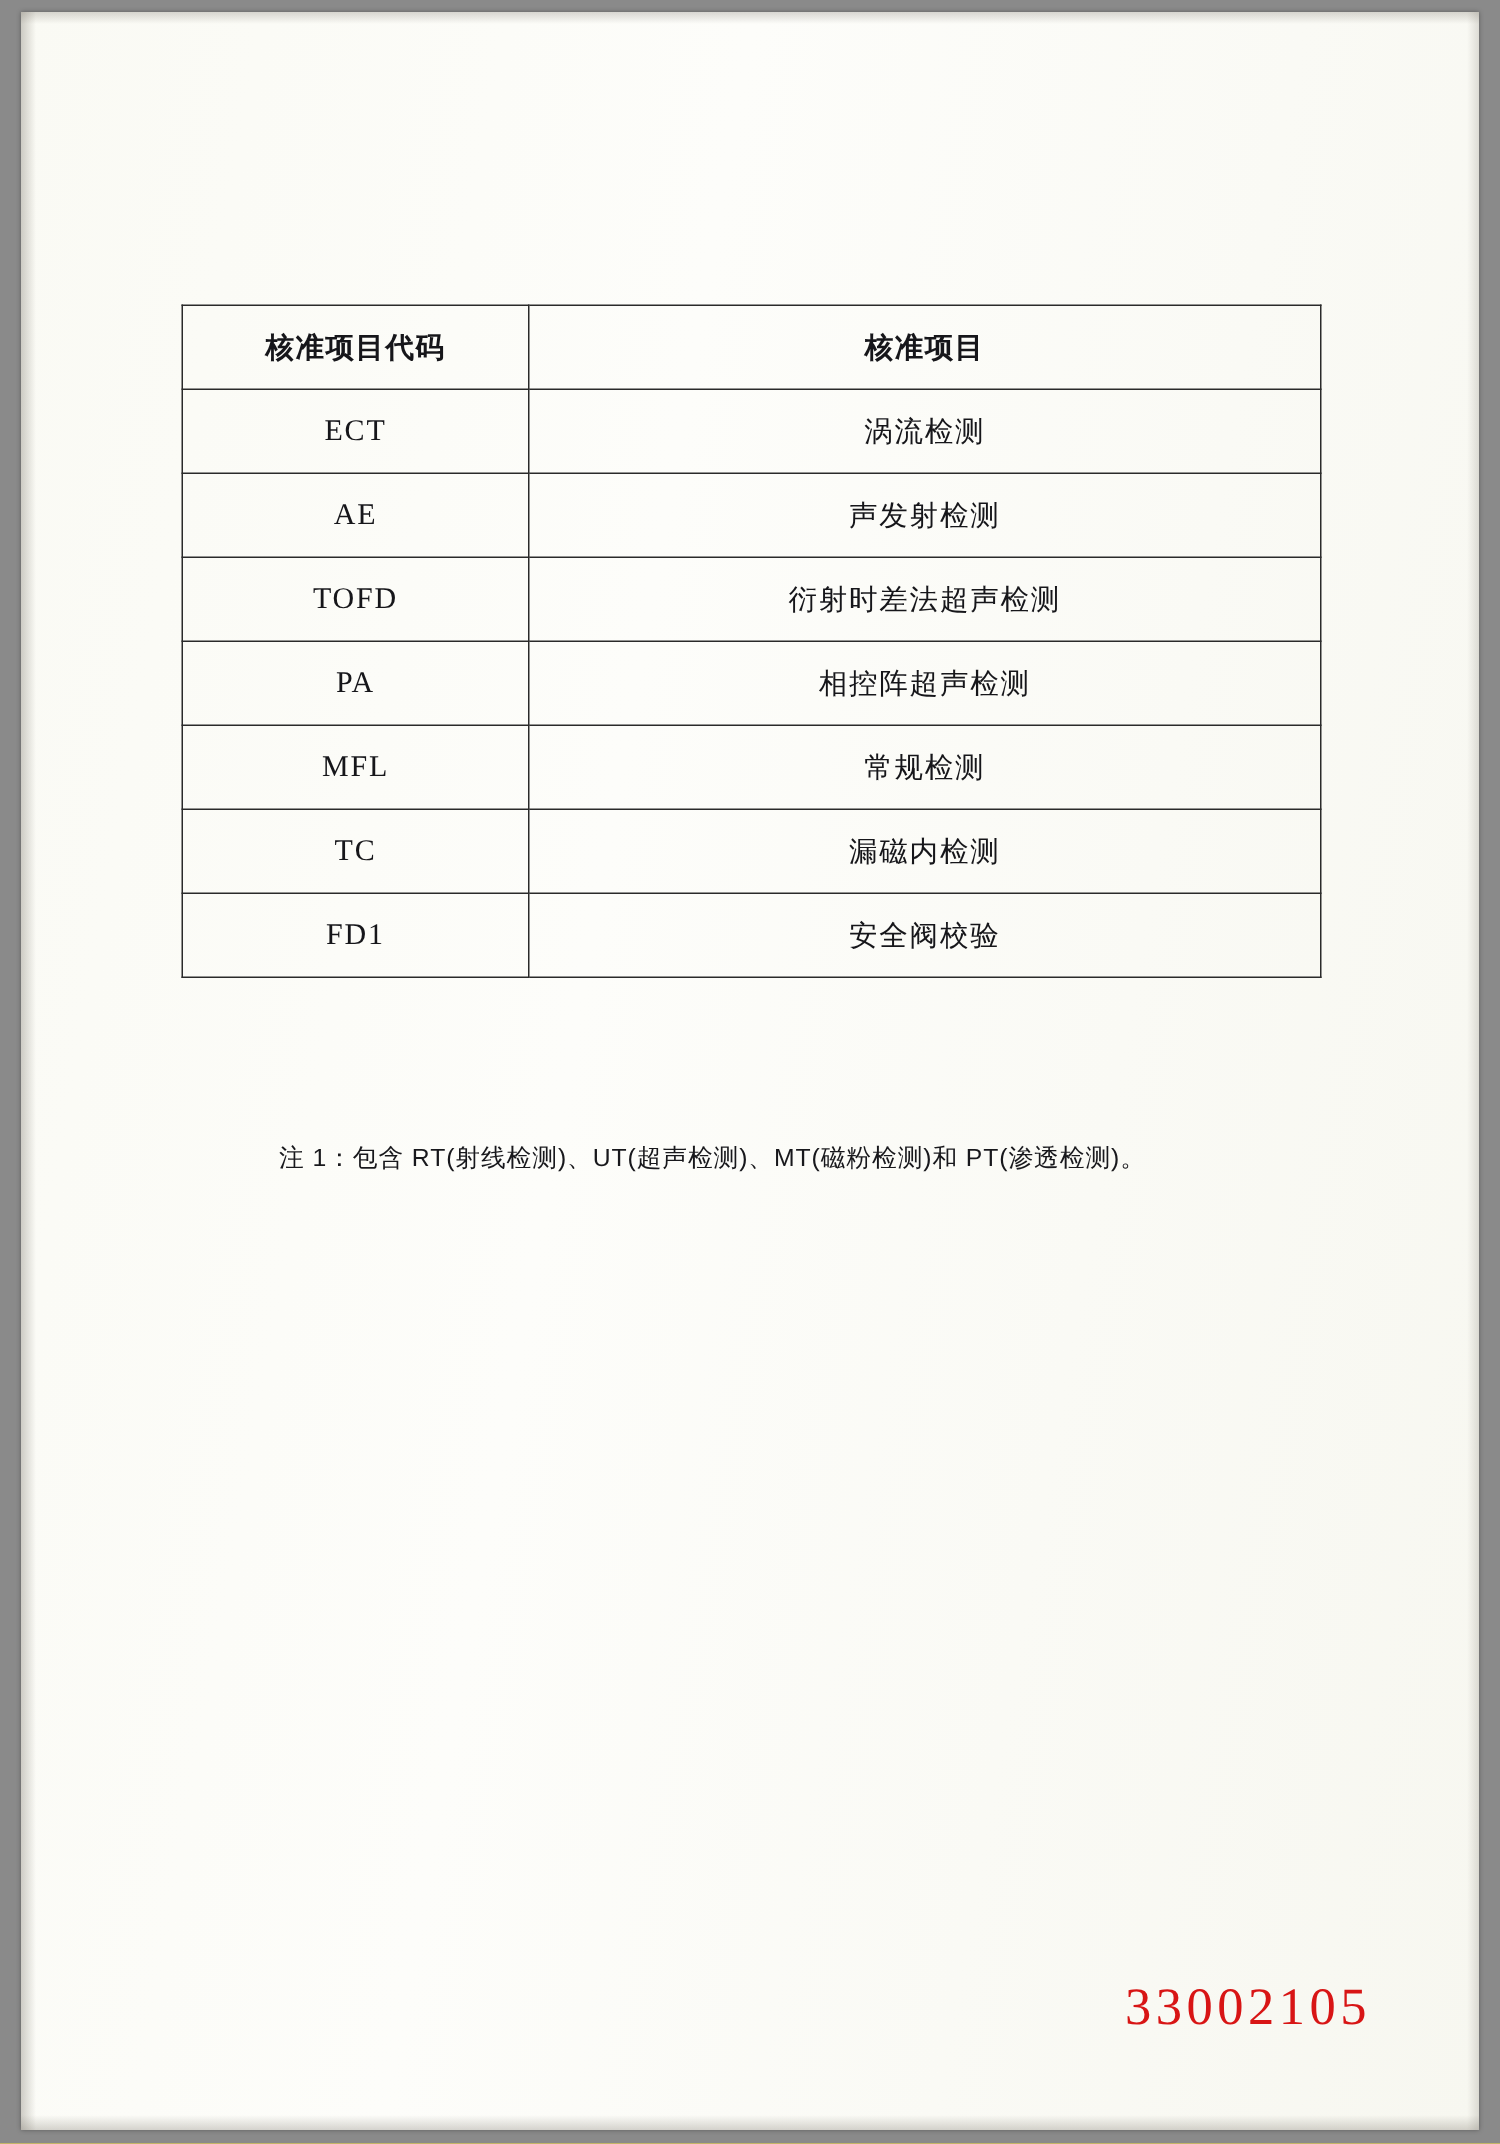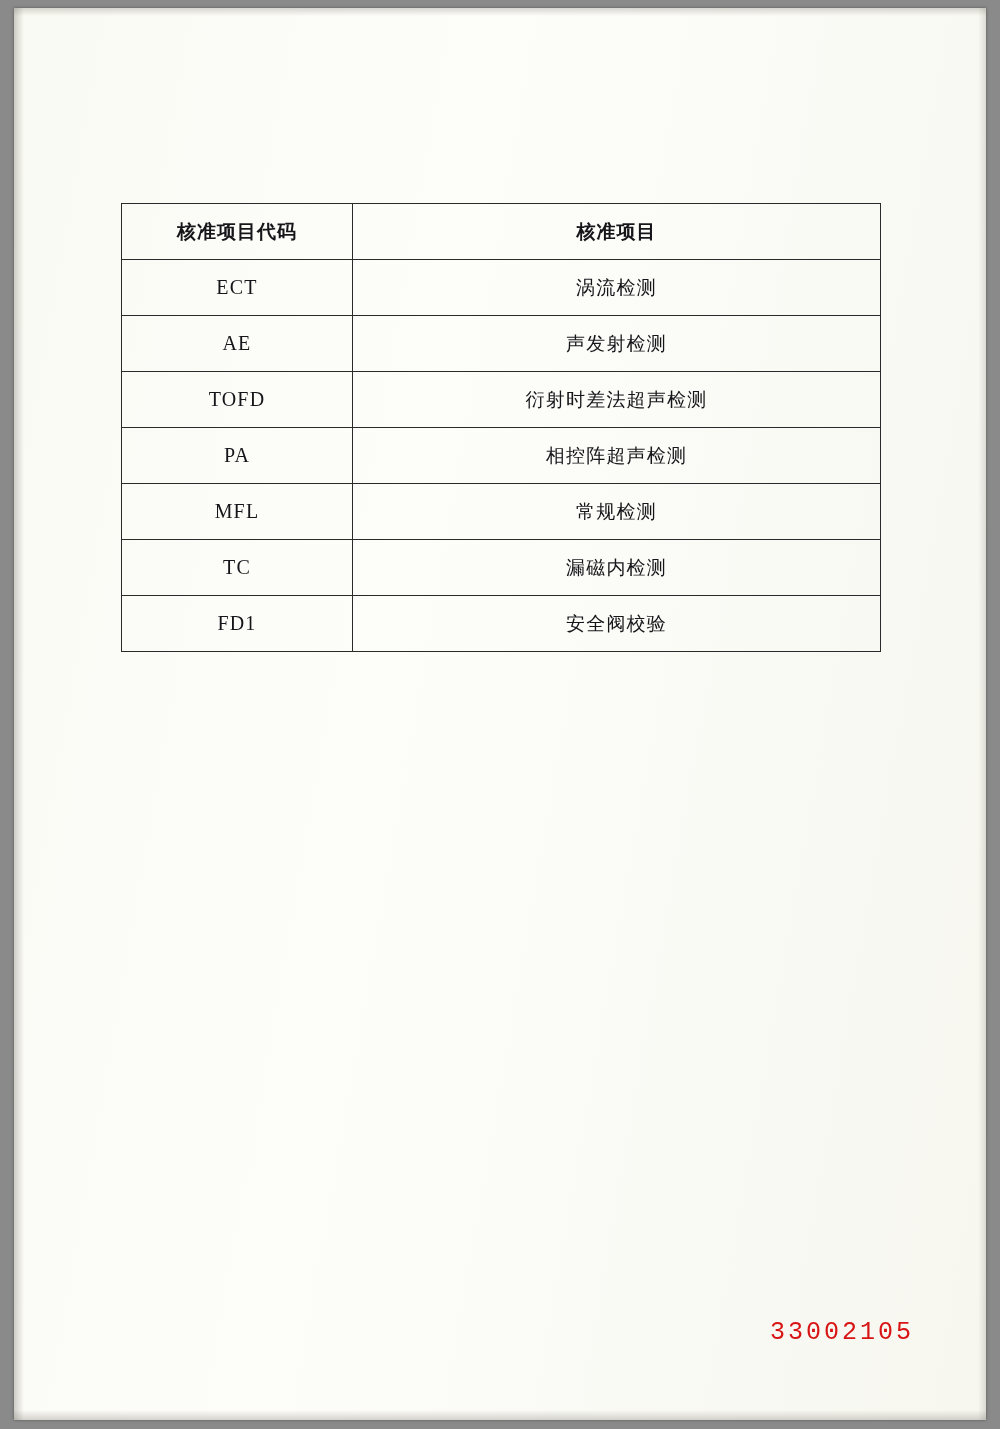--- a/index.html
+++ b/index.html
@@ -99,22 +99,22 @@
     font-size: 16.5px;
     color: #18181c;
     letter-spacing: 0.6px;
     white-space: nowrap;
   }
 
   .doc-number {
     position: absolute;
     right: 72px;
     top: 1310px;
-    font-family: Liberation Mono, monospace;
-    font-size: 25px;
+    font-family: Liberation Serif, serif;
+    font-size: 35px;
     letter-spacing: 3px;
     color: #d81515;
   }
 </style>
 </head>
 <body>
 
 <div class="page">
   <div class="paper-tint"></div>
 
@@ -148,20 +148,21 @@
         <td class="col-code cell-code">TC</td>
         <td class="cell-name">漏磁内检测</td>
       </tr>
       <tr>
         <td class="col-code cell-code">FD1</td>
         <td class="cell-name">安全阀校验</td>
       </tr>
     </tbody>
   </table>
 
+  <div class="table-note">注 1：包含 RT(射线检测)、UT(超声检测)、MT(磁粉检测)和 PT(渗透检测)。</div>
 
   <div class="doc-number">33002105</div>
 
   <div class="edge-shade-left"></div>
   <div class="edge-shade-top"></div>
   <div class="edge-shade-bottom"></div>
   <div class="edge-shade-right"></div>
 </div>
 
 </body></html>

